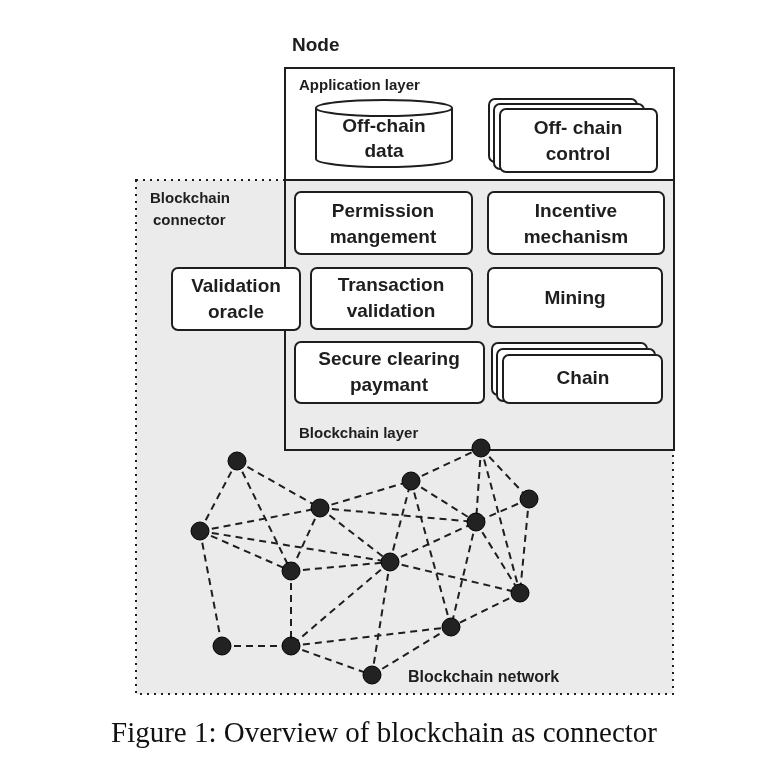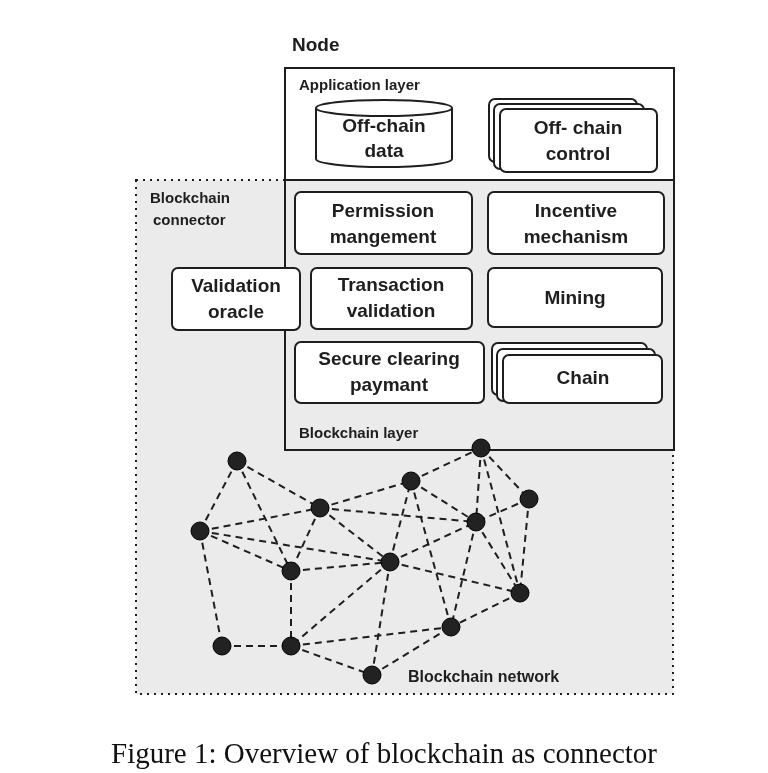--- a/index.html
+++ b/index.html
@@ -1,19 +1,19 @@
 <!DOCTYPE html>
 <html><head>
 <meta charset="utf-8">
 <style>
   html, body { margin: 0; padding: 0; background: #ffffff; }
   body { width: 768px; height: 773px; position: relative; overflow: hidden; font-family: "Liberation Sans", sans-serif; }
   #fig { position: absolute; left: 0; top: 0; }
   .lbl { font-family: "Liberation Sans", sans-serif; font-weight: bold; fill: #1e1e1e; }
-  .caption { position: absolute; left: 0; width: 768px; top: 716px; text-align: center; font-family: "Liberation Serif", serif; font-size: 29px; color: #111; margin-top: 21px; }
+  .caption { position: absolute; left: 0; width: 768px; top: 716px; text-align: center; font-family: "Liberation Serif", serif; font-size: 29px; color: #111; }
 </style>
 </head>
 <body>
 
 <svg id="fig" width="768" height="773" viewBox="0 0 768 773">
 
   <path d="M136,180 L673,180 L673,694 L136,694 Z" fill="#ebebeb" stroke="#1e1e1e" stroke-width="2" stroke-dasharray="2,5"></path>
 
   <rect x="285" y="68" width="389" height="112" fill="#ffffff" stroke="#1e1e1e" stroke-width="2"></rect>
   <rect x="285" y="180" width="389" height="270" fill="#ebebeb" stroke="#1e1e1e" stroke-width="2"></rect>

